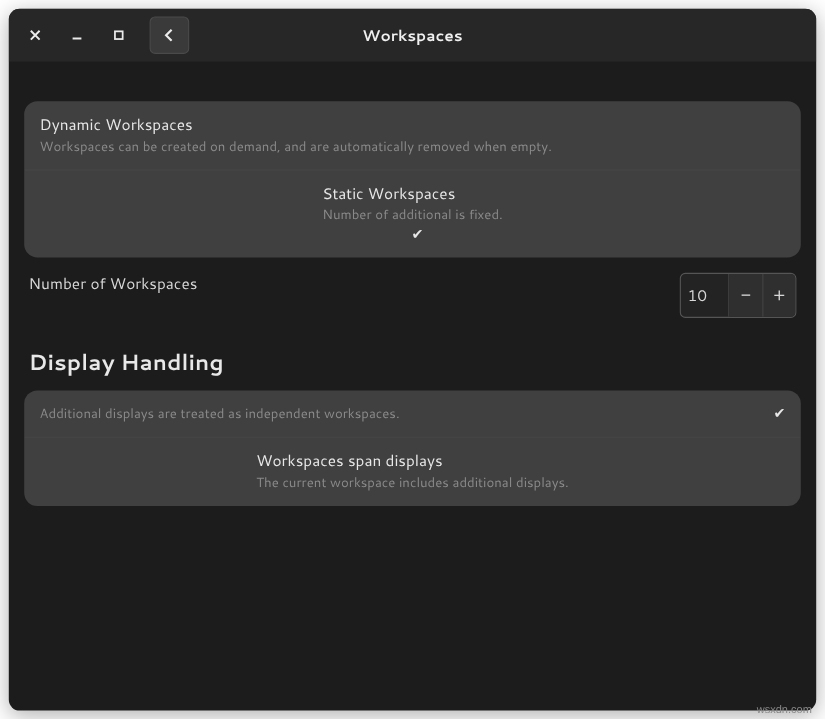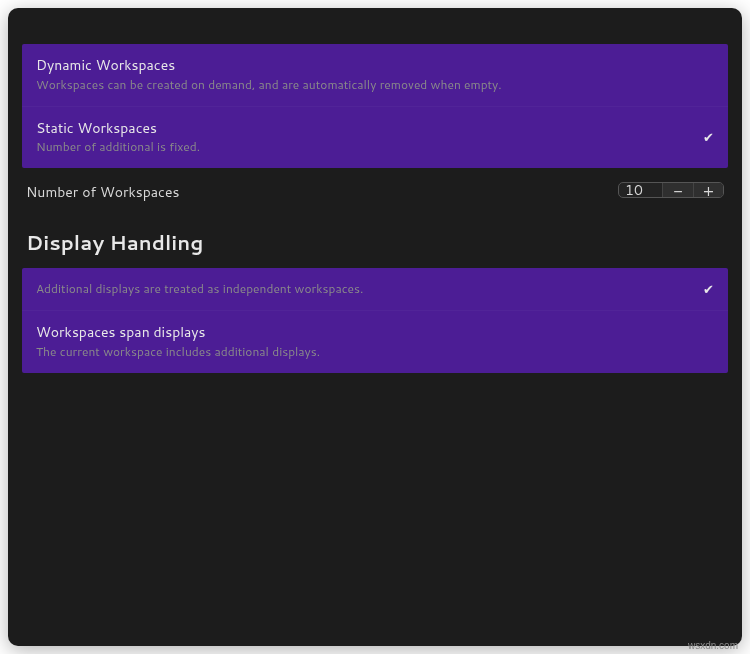--- a/index.html
+++ b/index.html
@@ -65,33 +65,33 @@
       font-weight: 700;
       font-size: 14px;
       pointer-events: none;
     }
     .content {
       flex: 1;
       padding: 12px 14px 20px 14px;
       overflow-y: auto;
     }
     .group {
-      background: #4c1d95;
-      border-radius: 2px;
+      background: #404040;
+      border-radius: 12px;
       overflow: hidden;
       margin-top: 24px;
     }
     .group:first-child { margin-top: 24px; }
     .row {
       display: flex;
       align-items: center;
       padding: 12px 14px;
       cursor: pointer;
     }
-    .row + .row { border-top: 1px solid rgba(255,255,255,0.03); }
+    .row + .row { border-top: 1px solid rgba(255,255,255,0.03); flex-direction: column; }
     .row-text { flex: 1; }
     .row-title {
       color: #e8e8e8;
       font-size: 14px;
       font-weight: 500;
       line-height: 1.4;
     }
     .row-desc {
       color: #8a8a8a;
       font-size: 12px;
@@ -107,21 +107,21 @@
       display: flex;
       align-items: flex-start;
       padding: 14px 4px 6px 4px;
       color: #d8d8d8;
       font-size: 14px;
     }
     .plain-row .label { flex: 1; }
     .spin {
       display: flex;
       align-items: stretch;
-      height: 16px;
+      height: 41px;
       border: 1px solid #555;
       border-radius: 5px;
       overflow: hidden;
       background: #232323;
     }
     .spin-input {
       width: 44px;
       background: transparent;
       border: none;
       color: #d8d8d8;
@@ -158,20 +158,45 @@
       color: #888;
       font-size: 10px;
       font-family: sans-serif;
     }
   </style>
 </head>
 <body>
 
 <div class="window">
 
+  <div class="titlebar">
+    <div class="tb-left">
+      <div class="tb-btn">
+        <svg width="10" height="10" viewBox="0 0 10 10">
+            <path d="M1 1 L9 9 M9 1 L1 9" stroke="#eaeaea" stroke-width="1.8"></path>
+          </svg>
+      </div>
+      <div class="tb-btn">
+        <svg width="10" height="10" viewBox="0 0 10 10">
+            <line x1="1" y1="8" x2="9" y2="8" stroke="#eaeaea" stroke-width="1.8"></line>
+          </svg>
+      </div>
+      <div class="tb-btn">
+        <svg width="10" height="10" viewBox="0 0 10 10">
+            <rect x="1.5" y="1.5" width="7" height="7" fill="none" stroke="#eaeaea" stroke-width="1.6"></rect>
+          </svg>
+      </div>
+      <div class="back-btn">
+        <svg width="10" height="12" viewBox="0 0 10 12">
+            <path d="M7 1 L2 6 L7 11" fill="none" stroke="#eaeaea" stroke-width="2"></path>
+          </svg>
+      </div>
+    </div>
+    <div class="title">Workspaces</div>
+  </div>
 
   <div class="content">
 
     <div class="group">
       <div class="row">
         <div class="row-text">
           <div class="row-title">Dynamic Workspaces</div>
           <div class="row-desc">Workspaces can be created on demand, and are automatically removed when empty.</div>
         </div>
         <div class="check"></div>

